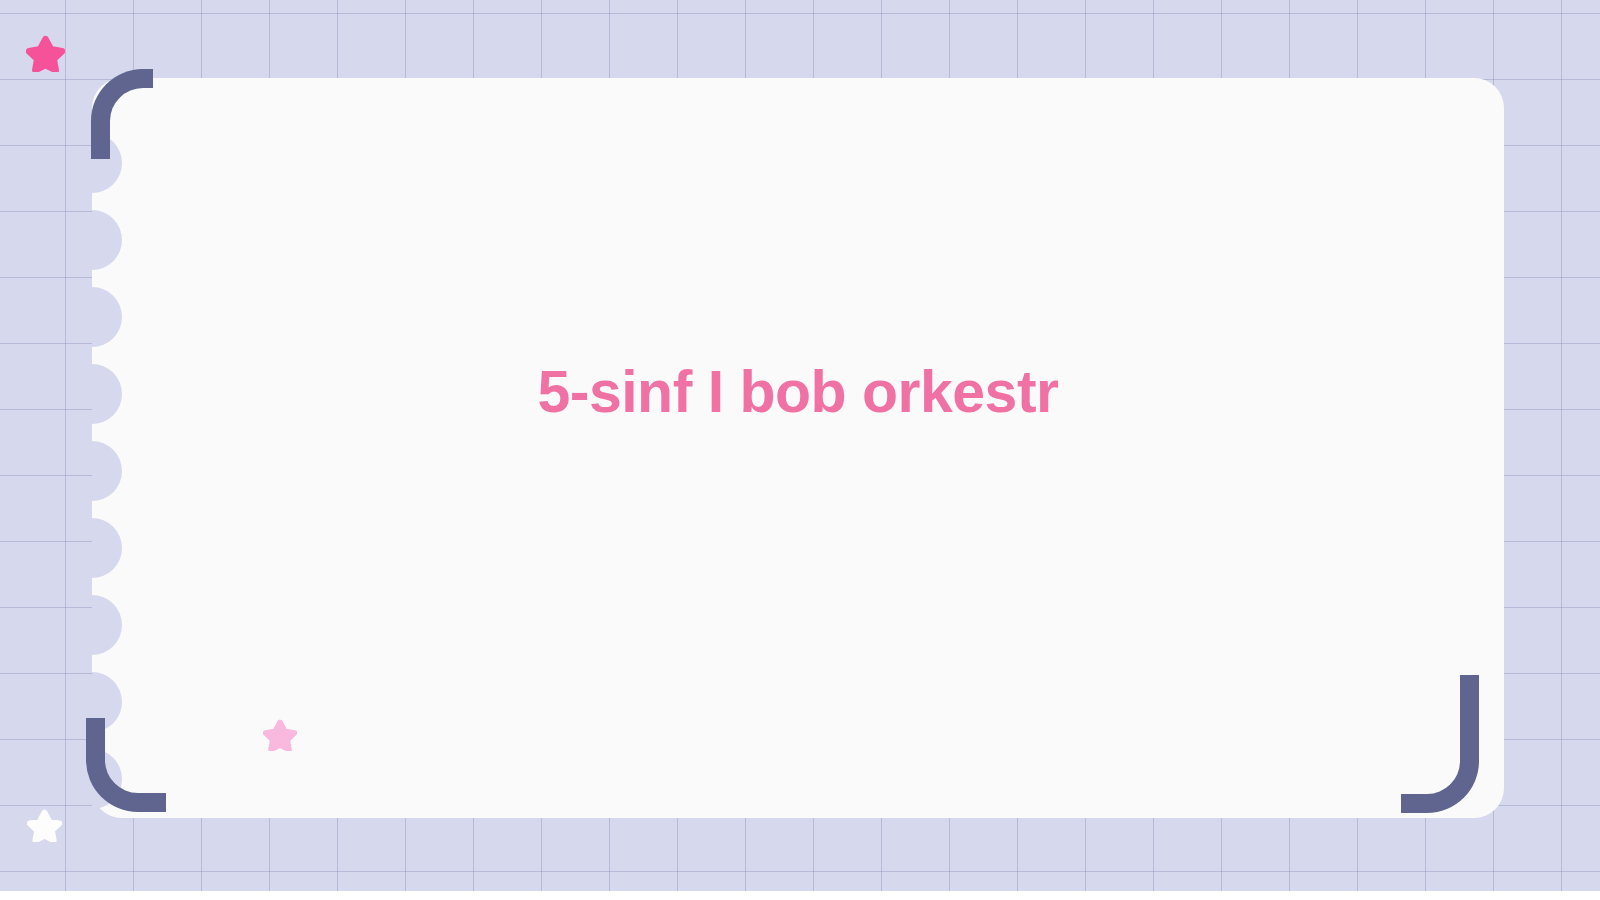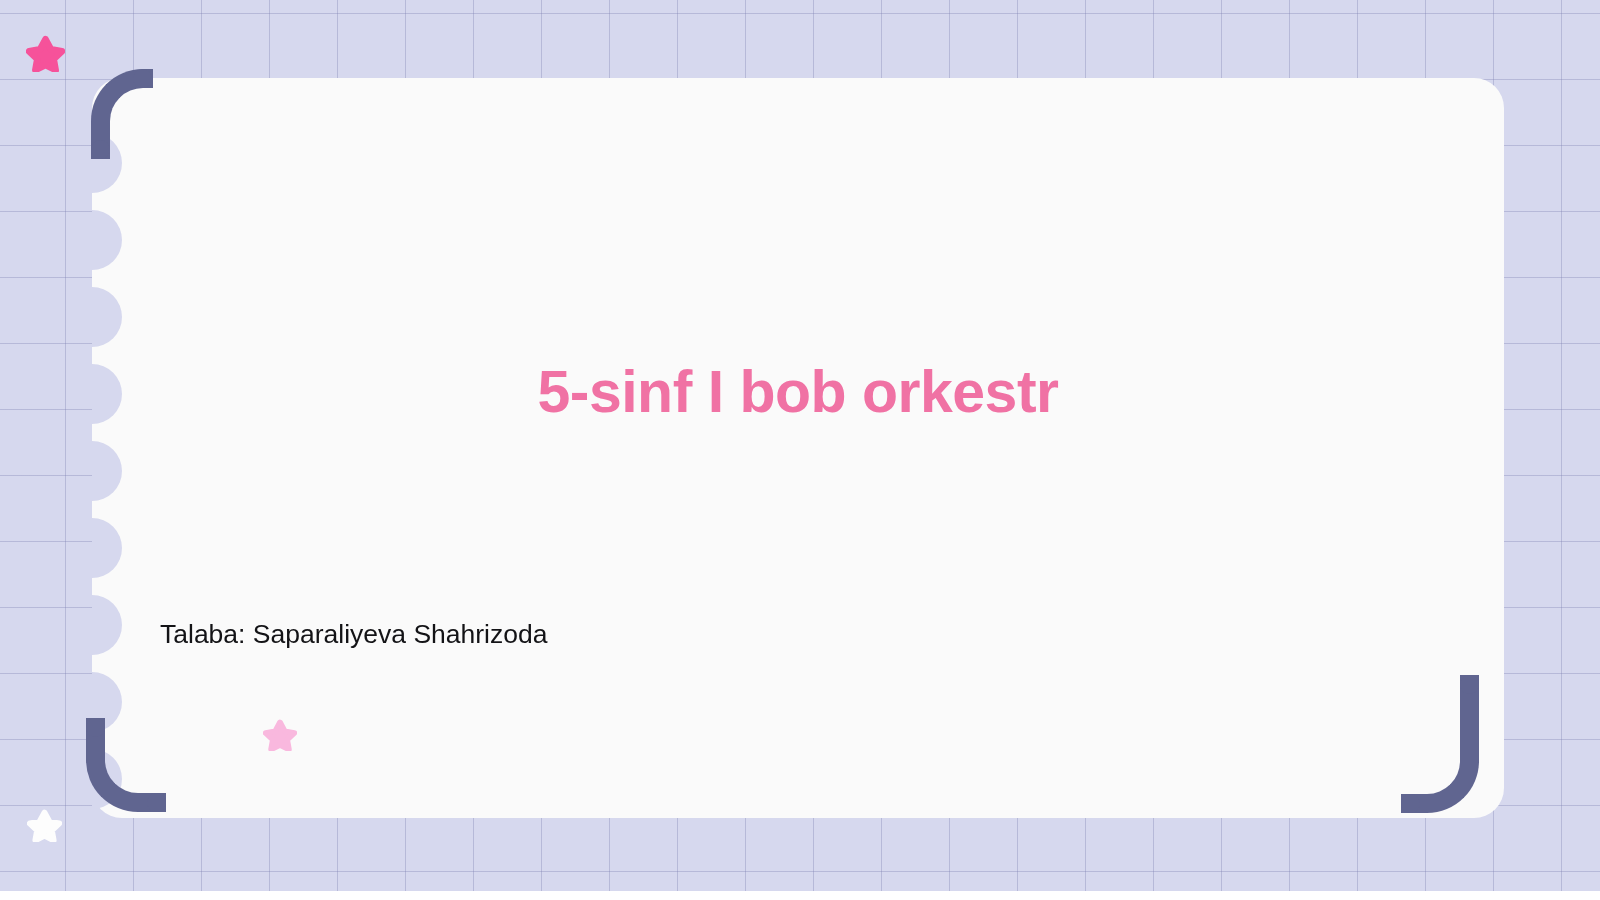--- a/index.html
+++ b/index.html
@@ -159,16 +159,15 @@
 
   <span class="star" id="star-white-bl">
     <svg viewBox="0 0 100 100">
       <path fill="#fdfdfd" stroke="#fdfdfd" stroke-width="17" stroke-linejoin="round" stroke-linecap="round" d="M50 16 L64 42 L92 47 L71 67 L76 95 L50 82 L24 95 L29 67 L8 47 L36 42 Z"></path>
     </svg>
   </span>
 
   <div id="title">5-sinf I bob orkestr</div>
 
   <div id="meta">
-    <div>Talaba: Saparaliyeva Shahrizoda</div>
   </div>
 
 </div>
 
 </body></html>

